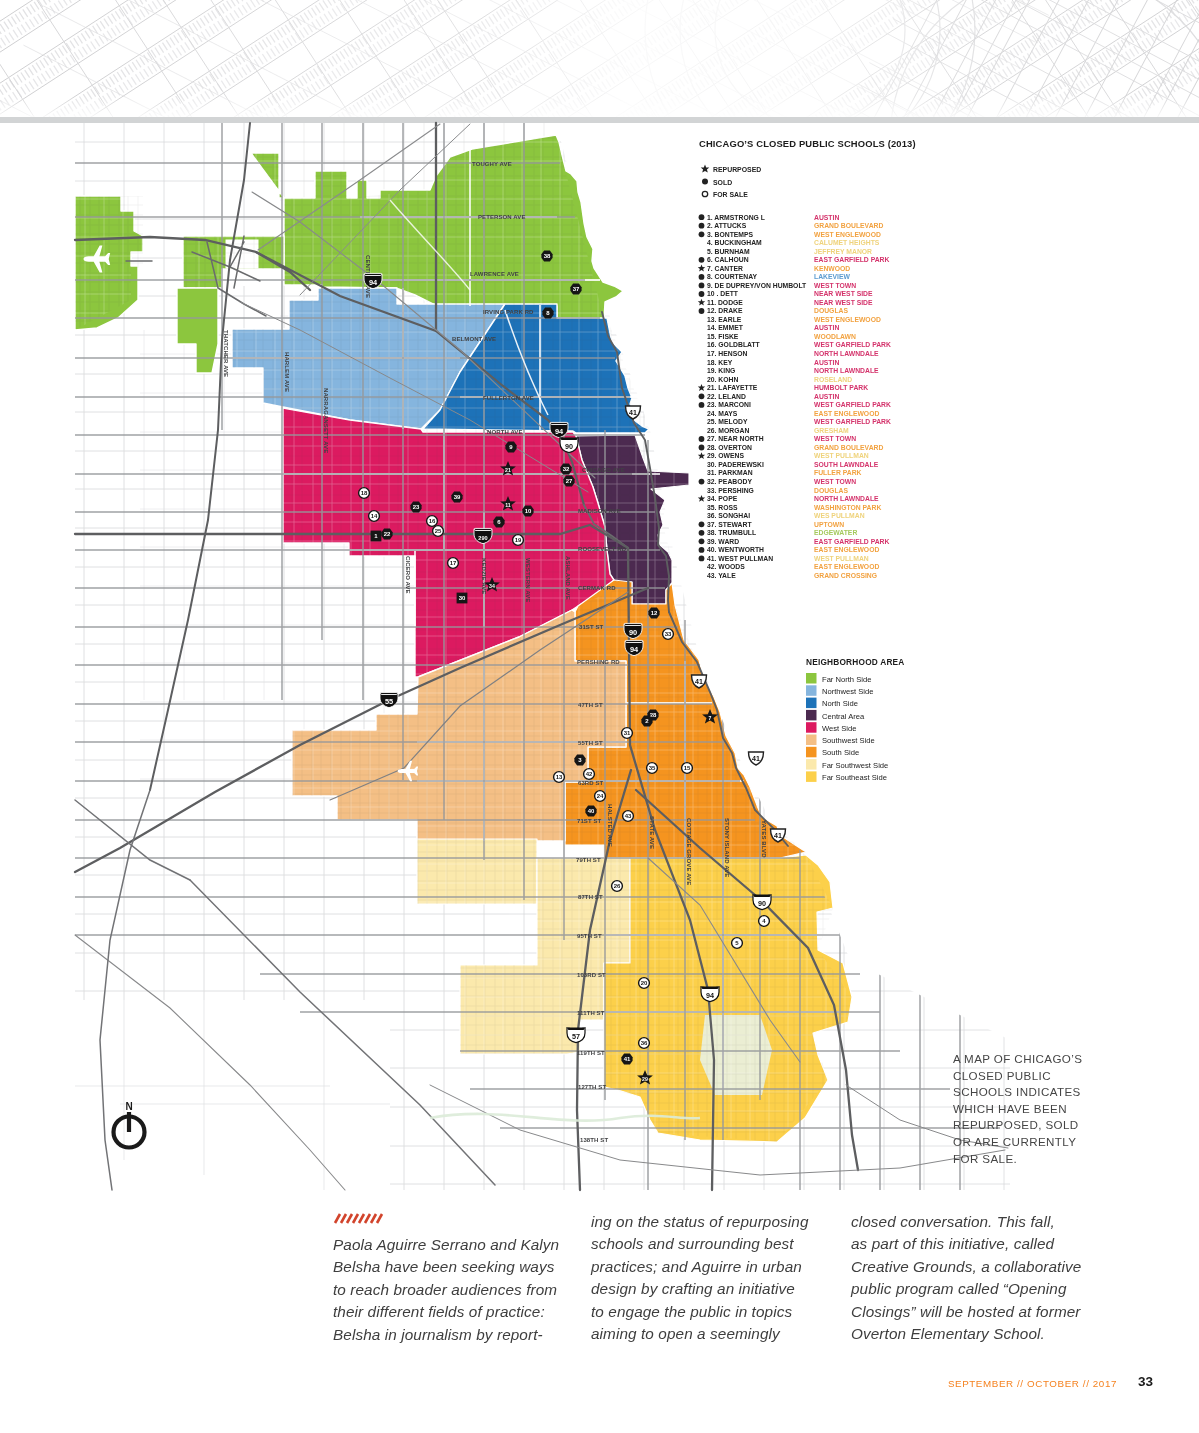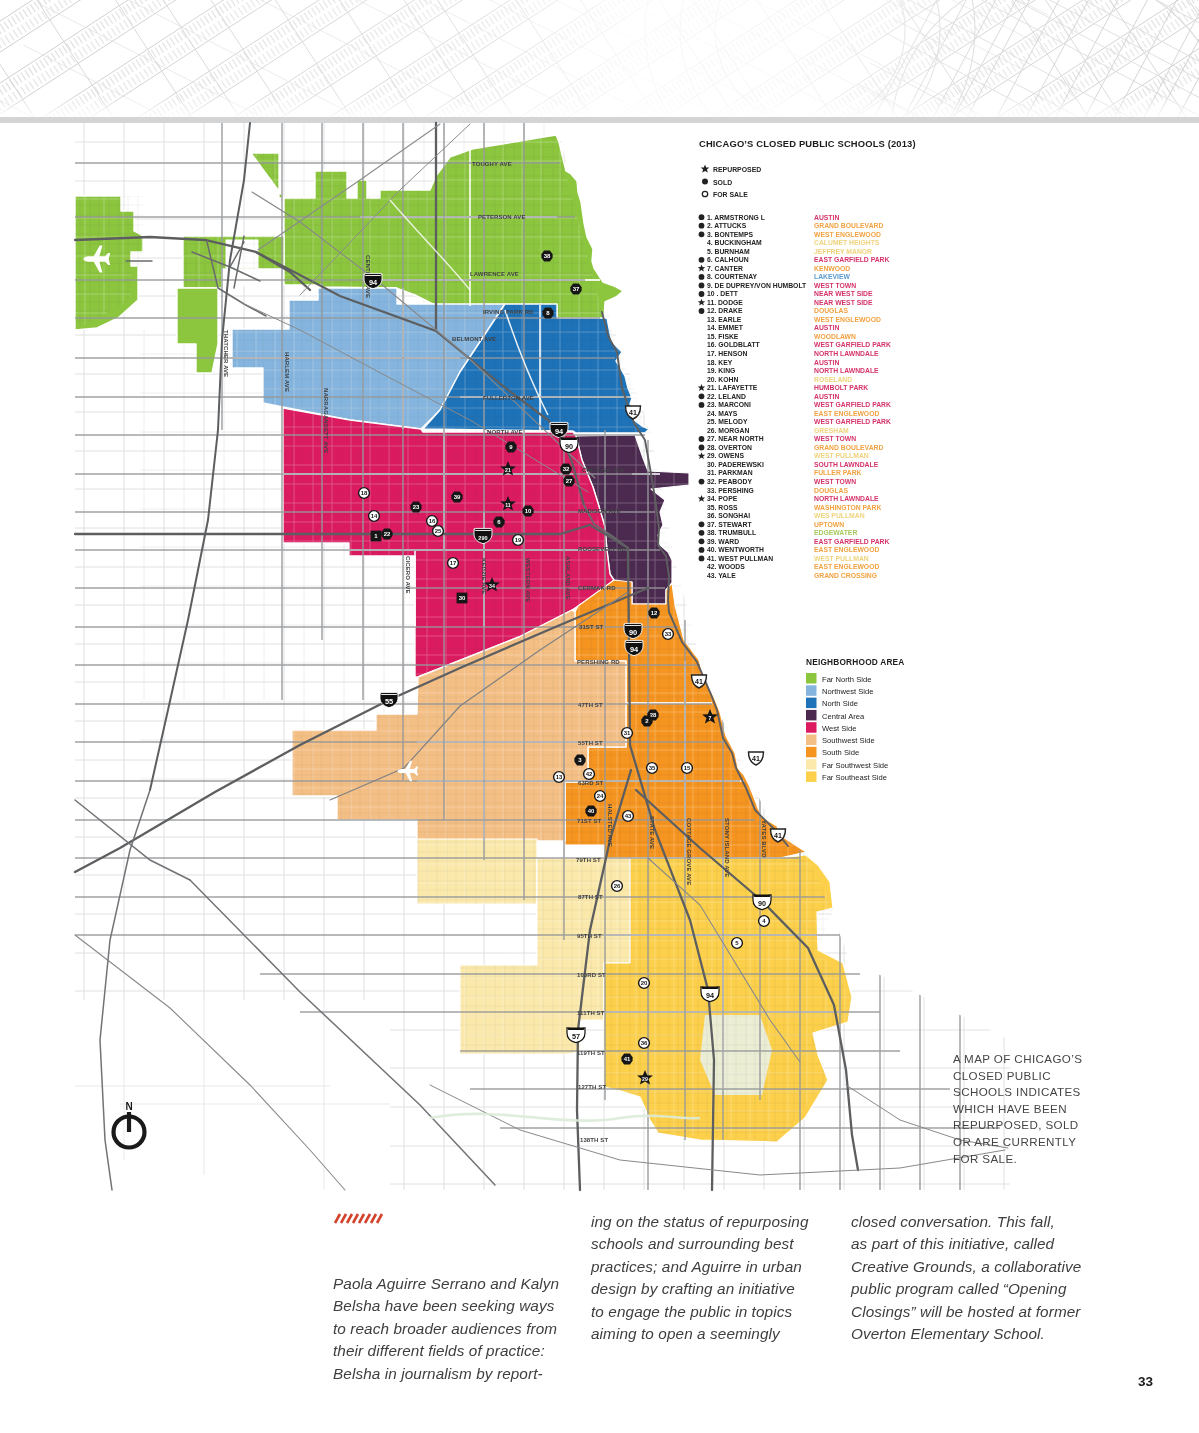--- a/index.html
+++ b/index.html
@@ -1334,20 +1334,21 @@
         <line x1="8" y1="10" x2="13" y2="1"></line>
         <line x1="14" y1="10" x2="19" y2="1"></line>
         <line x1="20" y1="10" x2="25" y2="1"></line>
         <line x1="26" y1="10" x2="31" y2="1"></line>
         <line x1="32" y1="10" x2="37" y2="1"></line>
         <line x1="38" y1="10" x2="43" y2="1"></line>
         <line x1="44" y1="10" x2="49" y2="1"></line>
 </g>
     </svg>
 
-<div class="col" style="left:333px;top:1273px;width:260px;">Paola Aguirre Serrano and Kalyn<br>Belsha have been seeking ways<br>to reach broader audiences from<br>their different fields of practice:<br>Belsha in journalism by report-</div>
+<div class="col" style="left:333px;top:1234px;width:260px;">Paola Aguirre Serrano and Kalyn<br>Belsha have been seeking ways<br>to reach broader audiences from<br>their different fields of practice:<br>Belsha in journalism by report-</div>
 
 <div class="col" style="left:851px;top:1211px;width:260px;">closed conversation. This fall,<br>as part of this initiative, called<br>Creative Grounds, a collaborative<br>public program called “Opening<br>Closings” will be hosted at former<br>Overton Elementary School.</div>
 
 <div class="col" style="left:591px;top:1211px;width:250px;">ing on the status of repurposing<br>schools and surrounding best<br>practices; and Aguirre in urban<br>design by crafting an initiative<br>to engage the public in topics<br>aiming to open a seemingly</div>
 
+<div class="footer">SEPTEMBER <span style="color:#f58220">//</span> OCTOBER <span style="color:#f58220">//</span> 2017</div>
 
 <div class="pageno">33</div>
 </div>
 </body></html>

